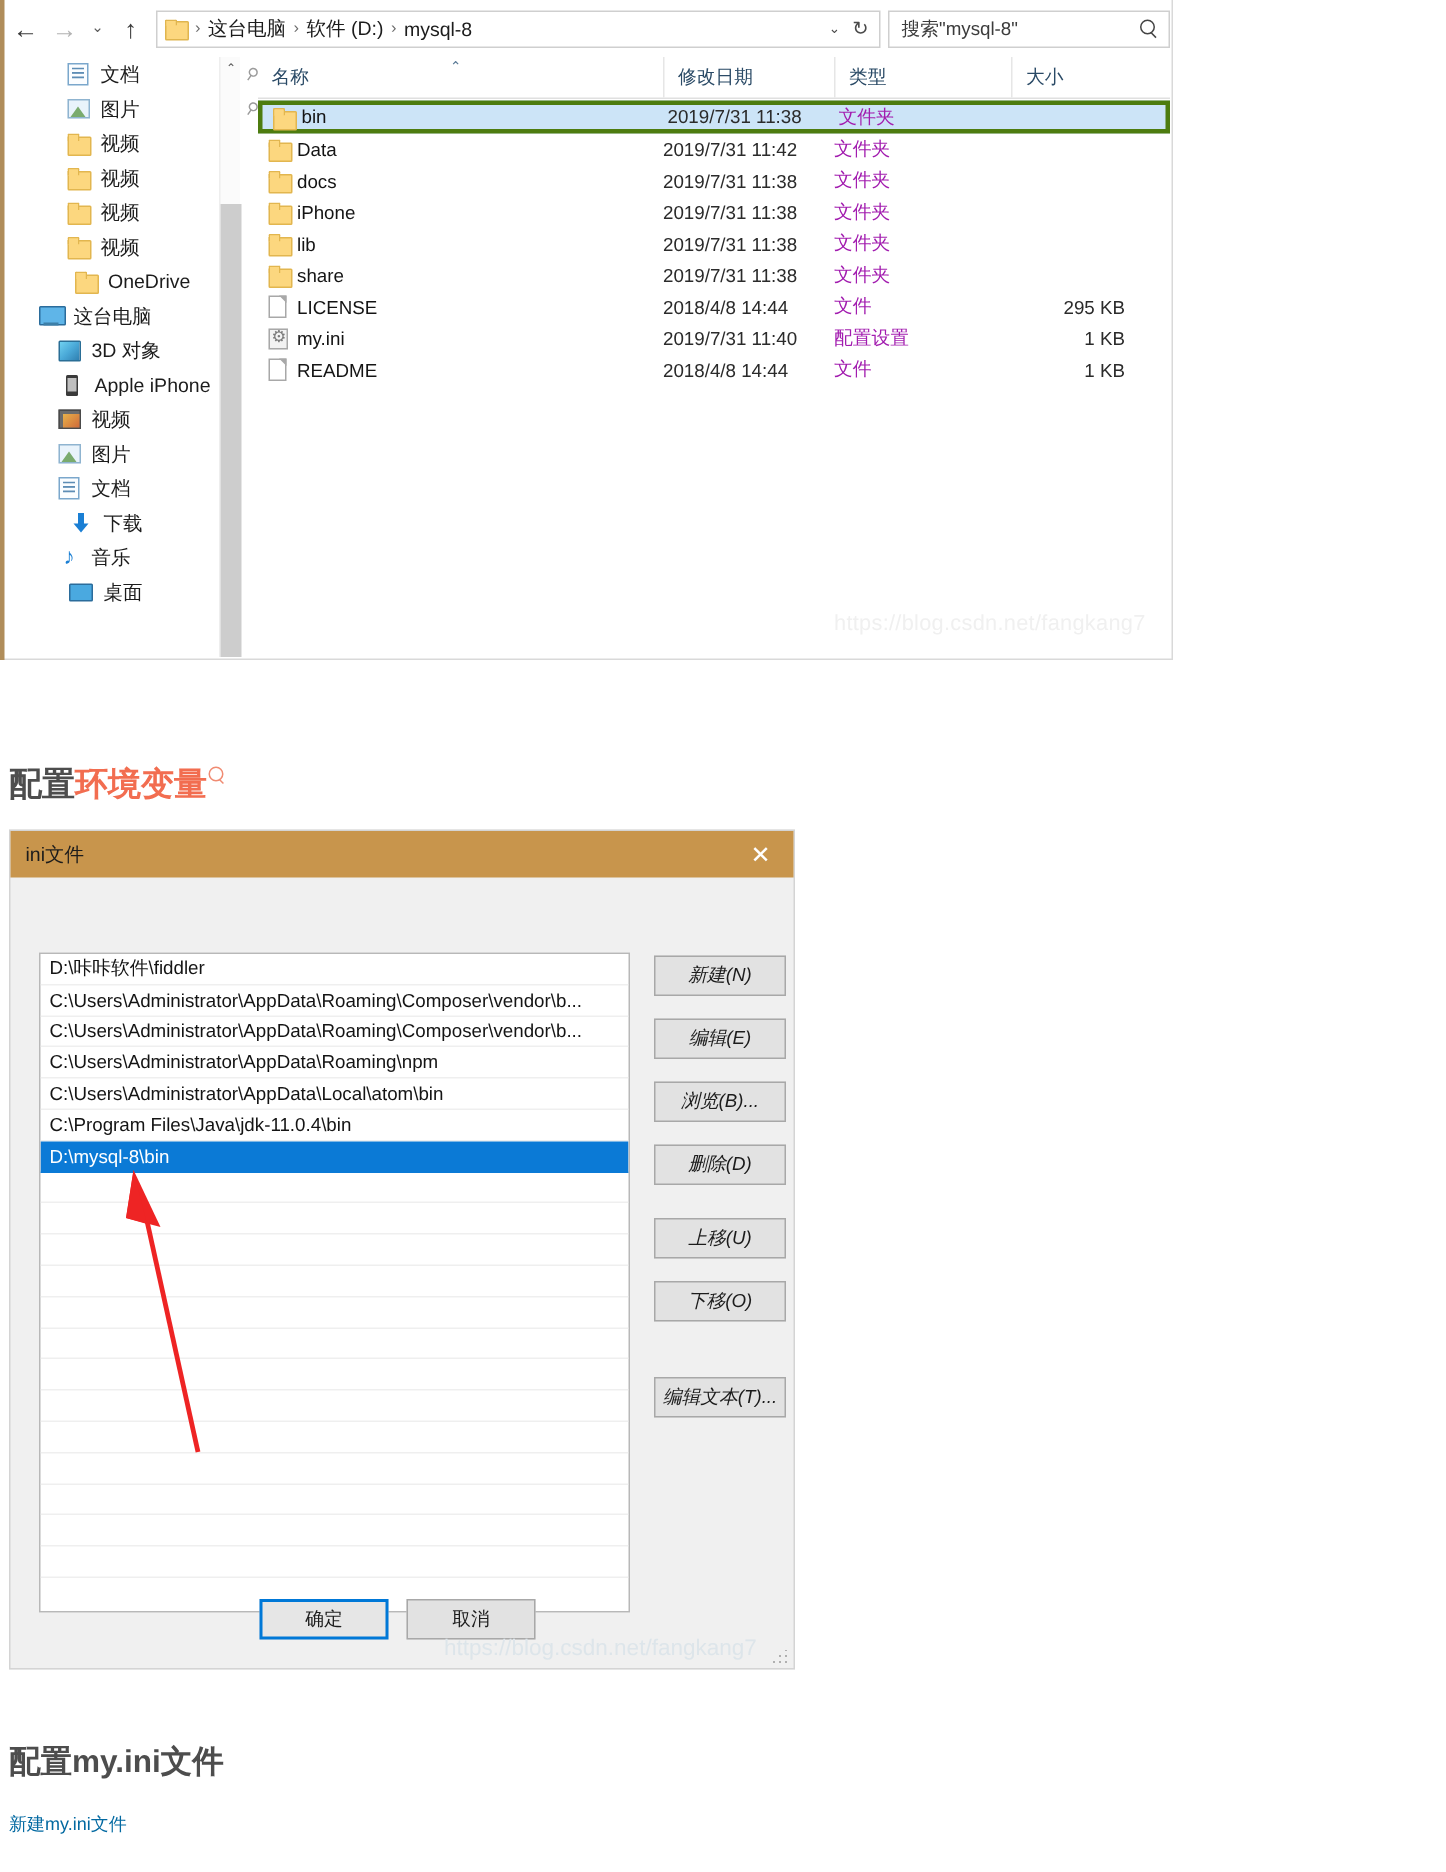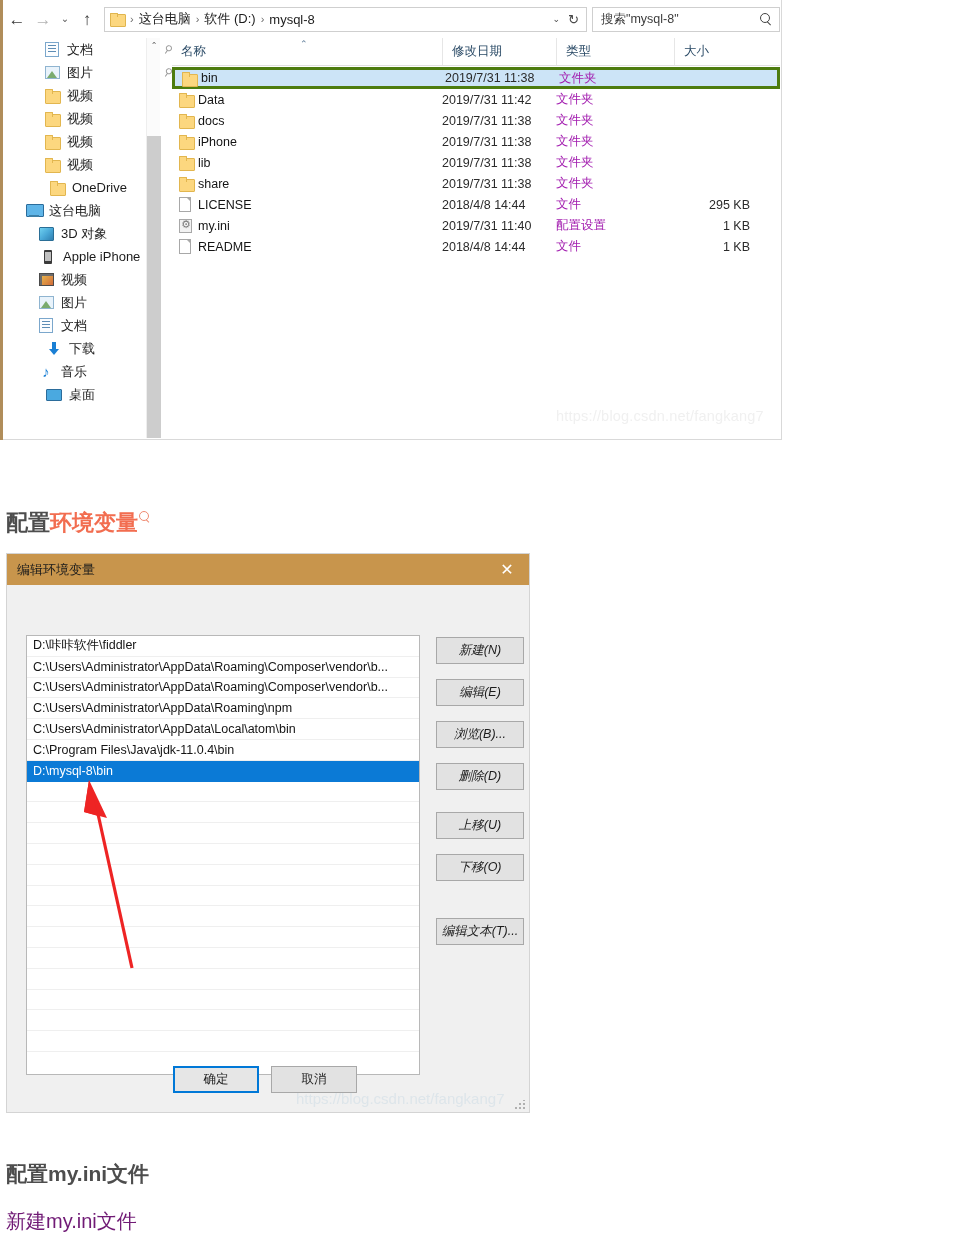--- a/index.html
+++ b/index.html
@@ -358,21 +358,21 @@
       radial-gradient(circle 1px at 10px 0px, #b0b0b0 99%, transparent);
   }
 
   
   .h-myini {
     position: absolute; left: 6px; top: 1160px;
     font-size: 21px; font-weight: bold; color: #4d4d4d; white-space: nowrap;
   }
   .p-newfile {
     position: absolute; left: 6px; top: 1208px;
-    font-size: 20px; color: #701a75; white-space: nowrap;
+    font-size: 12px; color: #0369a1; white-space: nowrap;
   }
 </style>
 </head>
 <body>
 
 <div class="page">
 
   <div class="explorer">
     <div class="exp-left-edge"></div>
 
@@ -636,21 +636,21 @@
 
     <div class="watermark-exp">https://blog.csdn.net/fangkang7</div>
   </div>
 
   <div class="h-config">
     <span class="part-dark">配置</span><span class="part-accent">环境变量</span><span class="sup-mag"></span>
   </div>
 
   <div class="dlg">
     <div class="dlg-title">
-      <span class="dlg-title-text">编辑环境变量</span>
+      <span class="dlg-title-text">ini文件</span>
       <span class="dlg-close">✕</span>
     </div>
 
     <div class="dlg-body">
       <div class="pathlist" id="pathlist">
           <div class="prow">D:\咔咔软件\fiddler</div>
           <div class="prow">C:\Users\Administrator\AppData\Roaming\Composer\vendor\b...</div>
           <div class="prow">C:\Users\Administrator\AppData\Roaming\Composer\vendor\b...</div>
           <div class="prow">C:\Users\Administrator\AppData\Roaming\npm</div>
           <div class="prow">C:\Users\Administrator\AppData\Local\atom\bin</div>

